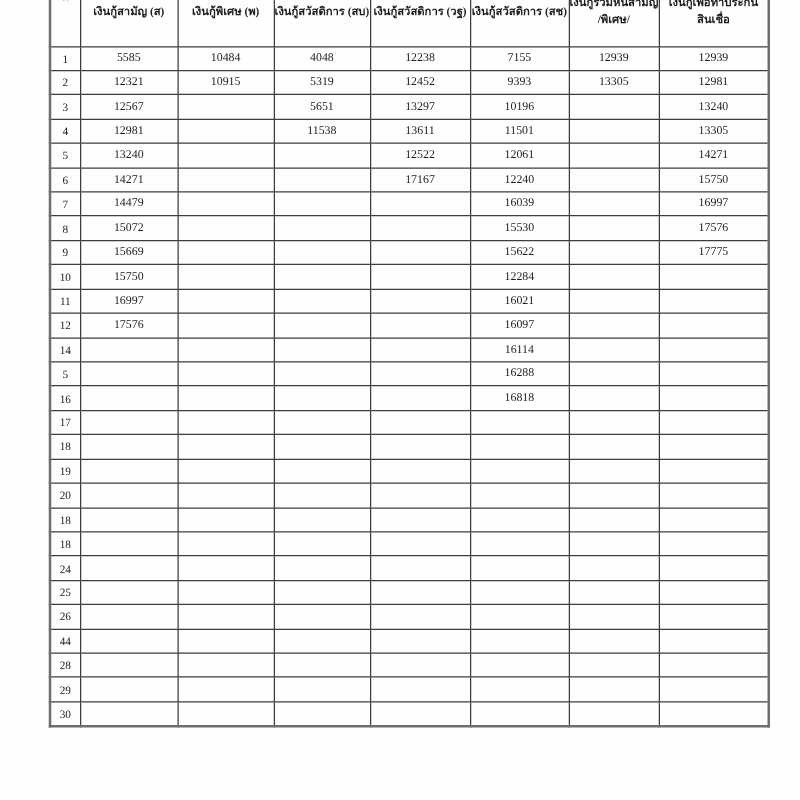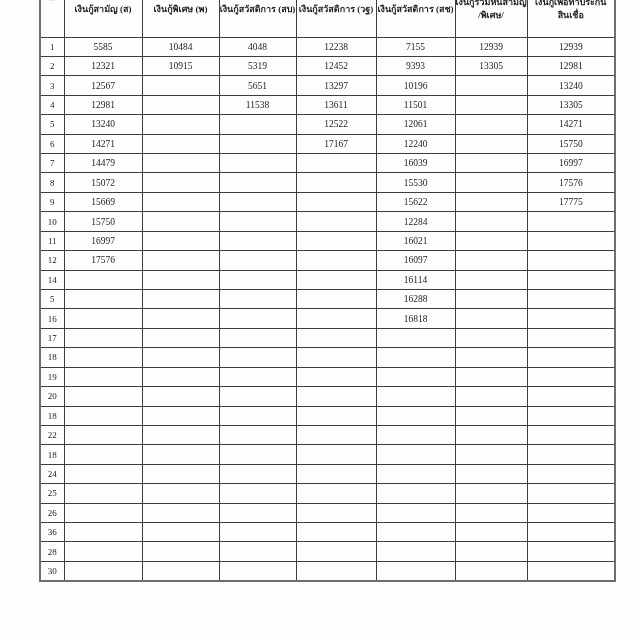--- a/index.html
+++ b/index.html
@@ -300,30 +300,20 @@
           <td class="cell cell-no">18</td>
           <td class="cell"></td>
           <td class="cell"></td>
           <td class="cell"></td>
           <td class="cell"></td>
           <td class="cell"></td>
           <td class="cell"></td>
           <td class="cell"></td>
         </tr>
         <tr>
-          <td class="cell cell-no">22</td>
-          <td class="cell"></td>
-          <td class="cell"></td>
-          <td class="cell"></td>
-          <td class="cell"></td>
-          <td class="cell"></td>
-          <td class="cell"></td>
-          <td class="cell"></td>
-        </tr>
-        <tr>
           <td class="cell cell-no">18</td>
           <td class="cell"></td>
           <td class="cell"></td>
           <td class="cell"></td>
           <td class="cell"></td>
           <td class="cell"></td>
           <td class="cell"></td>
           <td class="cell"></td>
         </tr>
         <tr>
@@ -350,31 +340,41 @@
           <td class="cell cell-no">26</td>
           <td class="cell"></td>
           <td class="cell"></td>
           <td class="cell"></td>
           <td class="cell"></td>
           <td class="cell"></td>
           <td class="cell"></td>
           <td class="cell"></td>
         </tr>
         <tr>
-          <td class="cell cell-no">36</td>
+          <td class="cell cell-no">44</td>
           <td class="cell"></td>
           <td class="cell"></td>
           <td class="cell"></td>
           <td class="cell"></td>
           <td class="cell"></td>
           <td class="cell"></td>
           <td class="cell"></td>
         </tr>
         <tr>
           <td class="cell cell-no">28</td>
+          <td class="cell"></td>
+          <td class="cell"></td>
+          <td class="cell"></td>
+          <td class="cell"></td>
+          <td class="cell"></td>
+          <td class="cell"></td>
+          <td class="cell"></td>
+        </tr>
+        <tr>
+          <td class="cell cell-no">29</td>
           <td class="cell"></td>
           <td class="cell"></td>
           <td class="cell"></td>
           <td class="cell"></td>
           <td class="cell"></td>
           <td class="cell"></td>
           <td class="cell"></td>
         </tr>
         <tr>
           <td class="cell cell-no">30</td>

